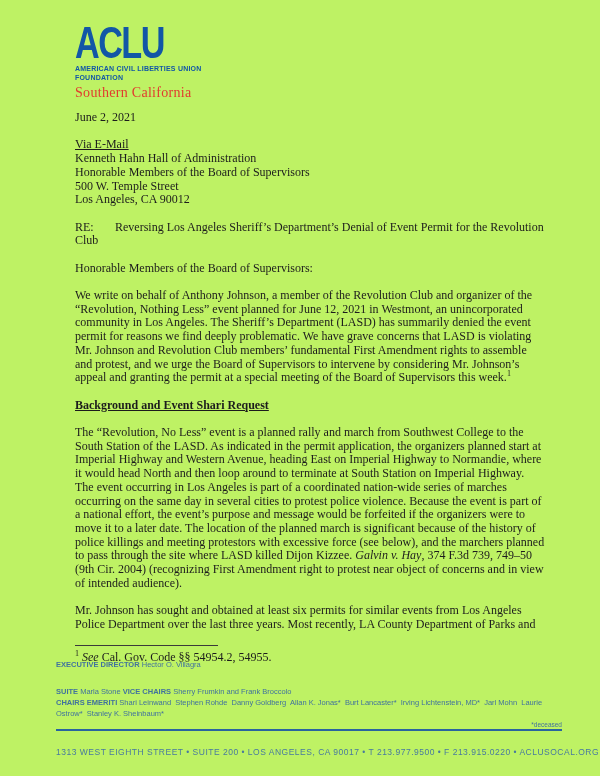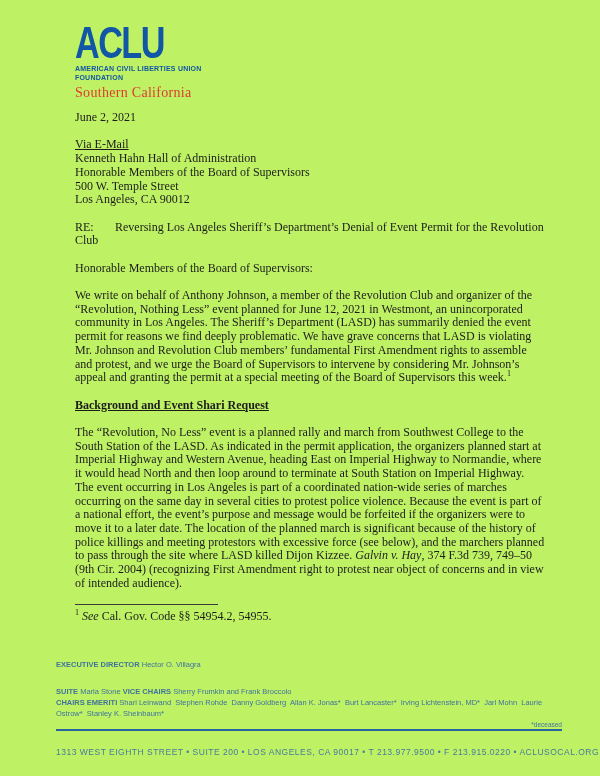--- a/index.html
+++ b/index.html
@@ -126,20 +126,21 @@
     <p class="re-para"><span class="re-label">RE:</span><span>Reversing Los Angeles Sheriff’s Department’s Denial of Event Permit for the Revolution Club</span></p>
 
     <p>Honorable Members of the Board of Supervisors:</p>
 
     <p><span>We write on behalf of Anthony Johnson, a member of the Revolution Club and organizer of the “Revolution, Nothing Less” event planned for June 12, 2021 in Westmont, an unincorporated community in Los Angeles. The Sheriff’s Department (LASD) has summarily denied the event permit for reasons we find deeply problematic. We have grave concerns that LASD is violating Mr. Johnson and Revolution Club members’ fundamental First Amendment rights to assemble and protest, and we urge the Board of Supervisors to intervene by considering Mr. Johnson’s appeal and granting the permit at a special meeting of the Board of Supervisors this week.</span><sup class="fn-mark">1</sup></p>
 
     <p class="section-heading">Background and Event Shari Request</p>
 
     <p><span>The “Revolution, No Less” event is a planned rally and march from Southwest College to the South Station of the LASD. As indicated in the permit application, the organizers planned start at Imperial Highway and Western Avenue, heading East on Imperial Highway to Normandie, where it would head North and then loop around to terminate at South Station on Imperial Highway. The event occurring in Los Angeles is part of a coordinated nation-wide series of marches occurring on the same day in several cities to protest police violence. Because the event is part of a national effort, the event’s purpose and message would be forfeited if the organizers were to move it to a later date. The location of the planned march is significant because of the history of police killings and meeting protestors with excessive force (see below), and the marchers planned to pass through the site where LASD killed Dijon Kizzee. </span><span class="case-citation">Galvin v. Hay</span><span>, 374 F.3d 739, 749–50 (9th Cir. 2004) (recognizing First Amendment right to protest near object of concerns and in view of intended audience).</span></p>
 
+    <p>Mr. Johnson has sought and obtained at least six permits for similar events from Los Angeles Police Department over the last three years. Most recently, LA County Department of Parks and</p>
 
     <div class="footnote-rule"></div>
     <p class="footnote"><sup class="fn-mark">1</sup> <span class="see">See</span><span> Cal. Gov. Code §§ 54954.2, 54955.</span></p>
 
   </main>
 
   <footer class="footer">
 
     <div class="exec-line">
       <span class="flabel">EXECUTIVE DIRECTOR</span>

